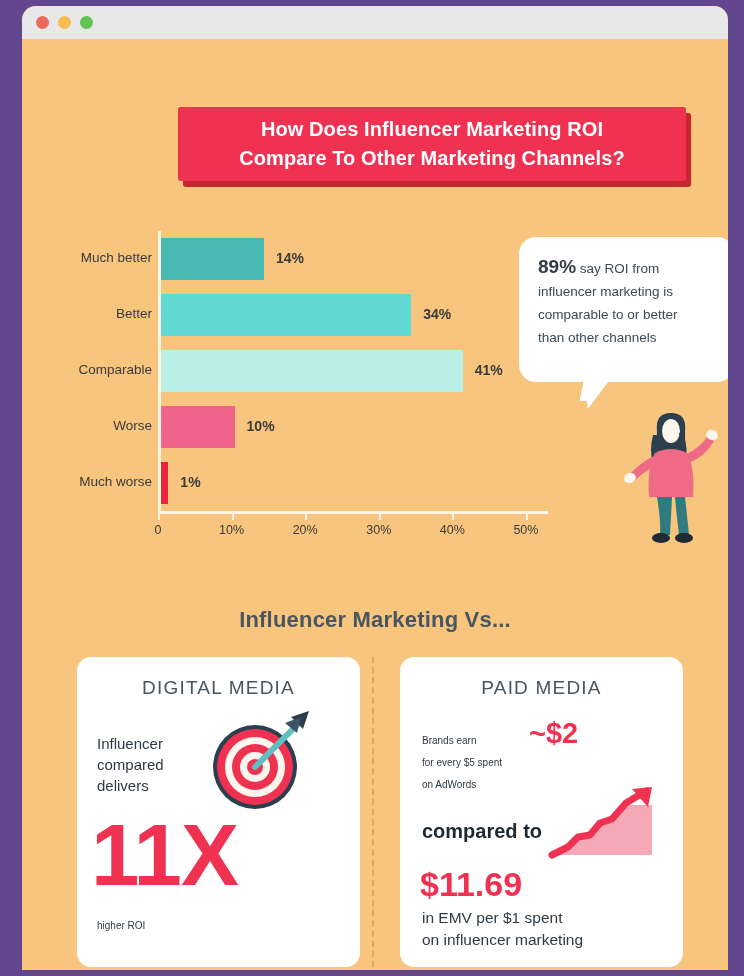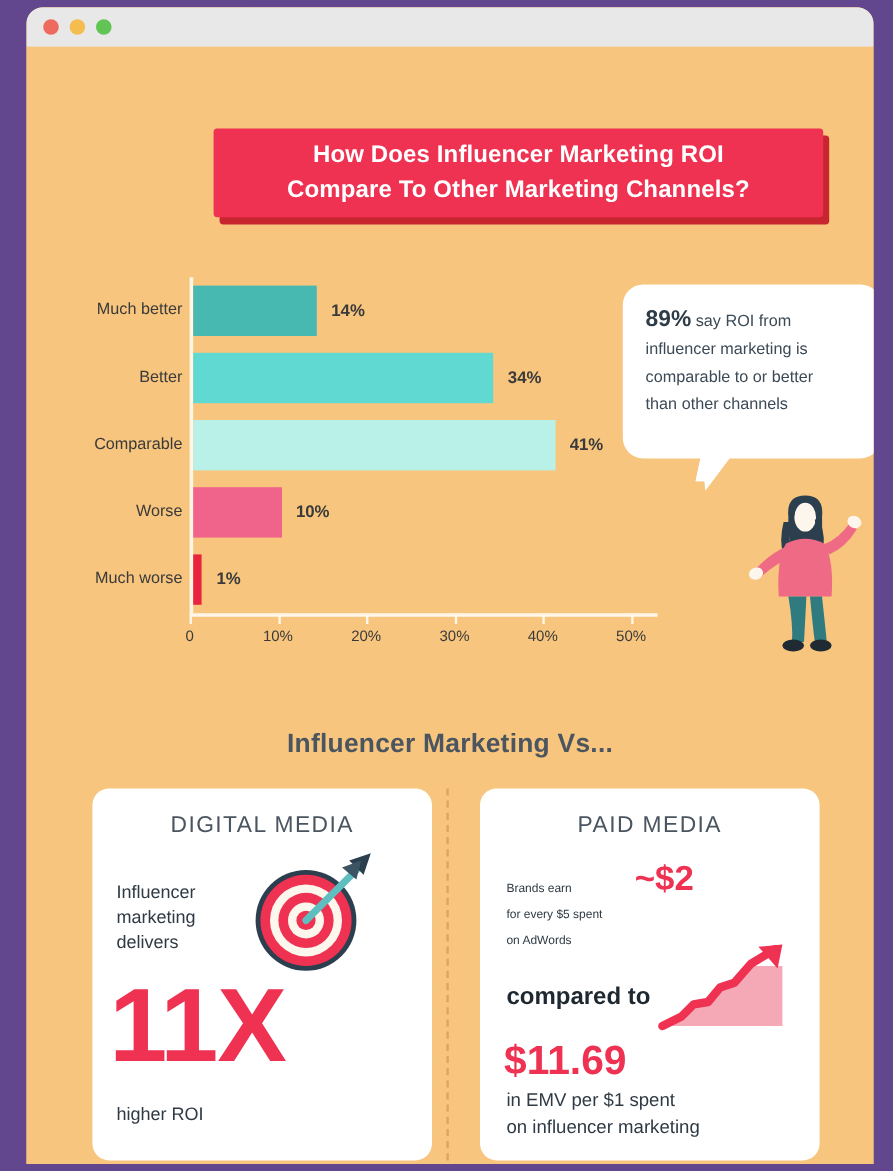--- a/index.html
+++ b/index.html
@@ -138,21 +138,21 @@
     position: absolute; left: 20px; top: 76px;
     font-size: 15px; color: #2f3a44; line-height: 21px;
   }
   .dm-big {
     position: absolute; left: 14px; top: 154px;
     font-size: 87px; font-weight: bold; color: #ef3152; line-height: 87px;
     letter-spacing: -1px;
   }
   .dm-sub {
     position: absolute; left: 20px; top: 263px;
-    font-size: 15px; color: #2f3a44;
+    font-size: 10px; color: #2f3a44;
   }
   .target-icon { position: absolute; left: 128px; top: 48px; width: 110px; height: 110px; }
 
   .pm-row1 {
     position: absolute; left: 22px; top: 73px;
     font-size: 10px; color: #2f3a44; line-height: 22px;
   }
   .pm-dollar2 {
     position: absolute; left: 129px; top: 62px;
     font-size: 29px; font-weight: bold; color: #ef3152; line-height: 29px;
@@ -259,21 +259,21 @@
       </svg>
 
       <div class="section-title">Influencer Marketing Vs...</div>
 
       <div class="divider"></div>
 
       <div class="card left">
         <div class="card-title">DIGITAL MEDIA</div>
         <div class="dm-text">
           <div>Influencer</div>
-          <div>marketing</div>
+          <div>compared</div>
           <div>delivers</div>
         </div>
         <svg class="target-icon" viewBox="0 0 110 110">
           <circle cx="50" cy="62" r="42" fill="#2b3f4e"></circle>
           <circle cx="50" cy="62" r="38" fill="#ef3152"></circle>
           <circle cx="50" cy="62" r="30" fill="#fdf6ec"></circle>
           <circle cx="50" cy="62" r="23" fill="#ef3152"></circle>
           <circle cx="50" cy="62" r="15" fill="#fdf6ec"></circle>
           <circle cx="50" cy="62" r="8" fill="#ef3152"></circle>
           <line x1="50" y1="62" x2="92" y2="20" stroke="#5fbfc0" stroke-width="6" stroke-linecap="round"></line>

